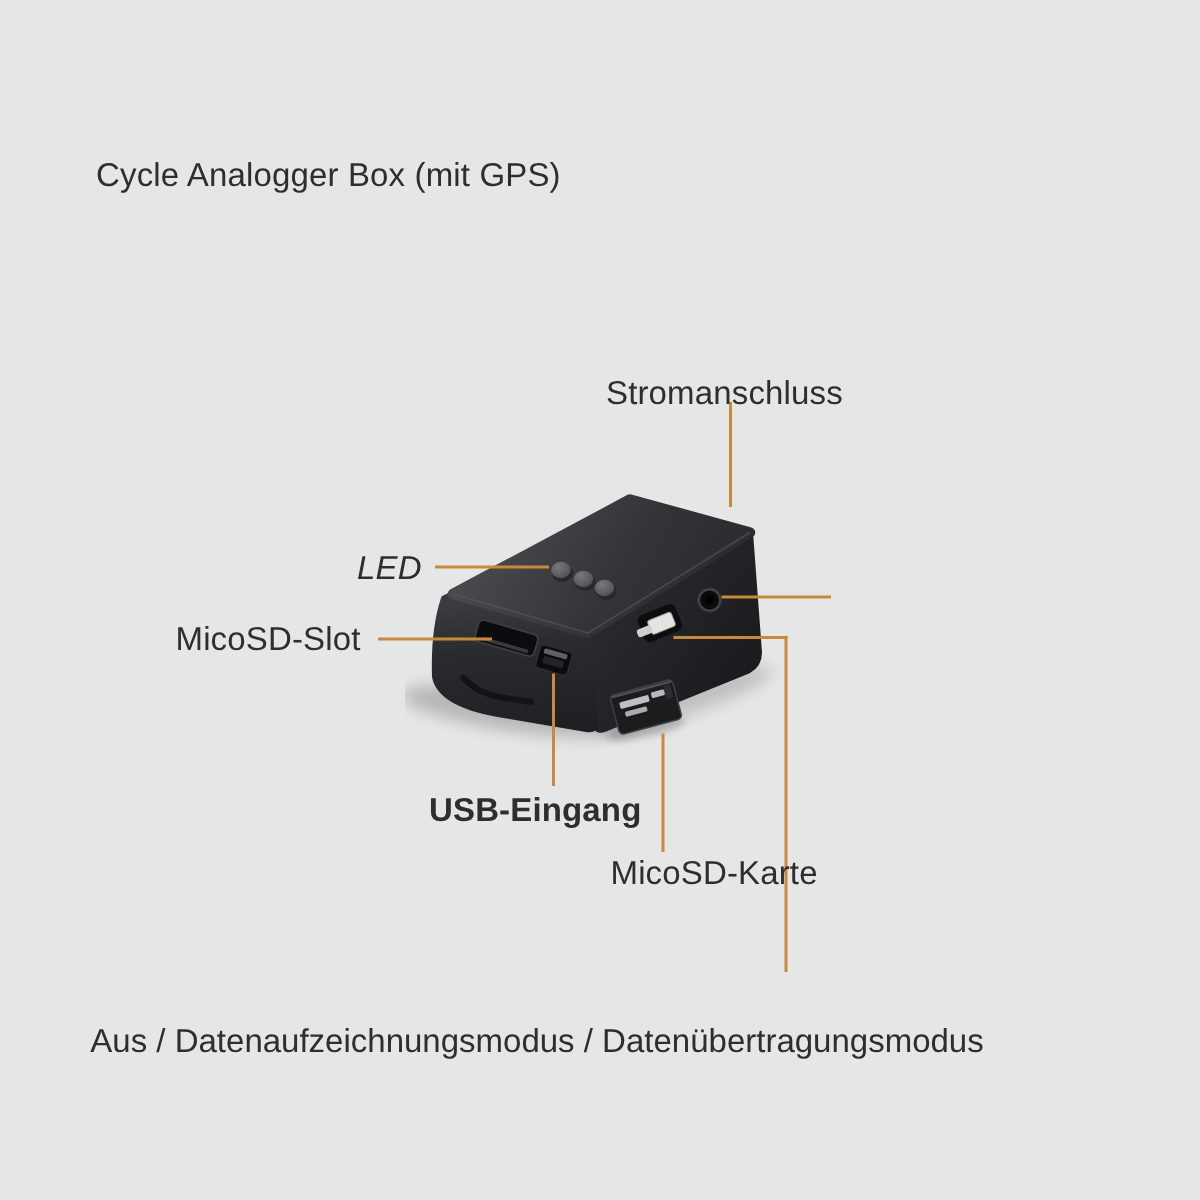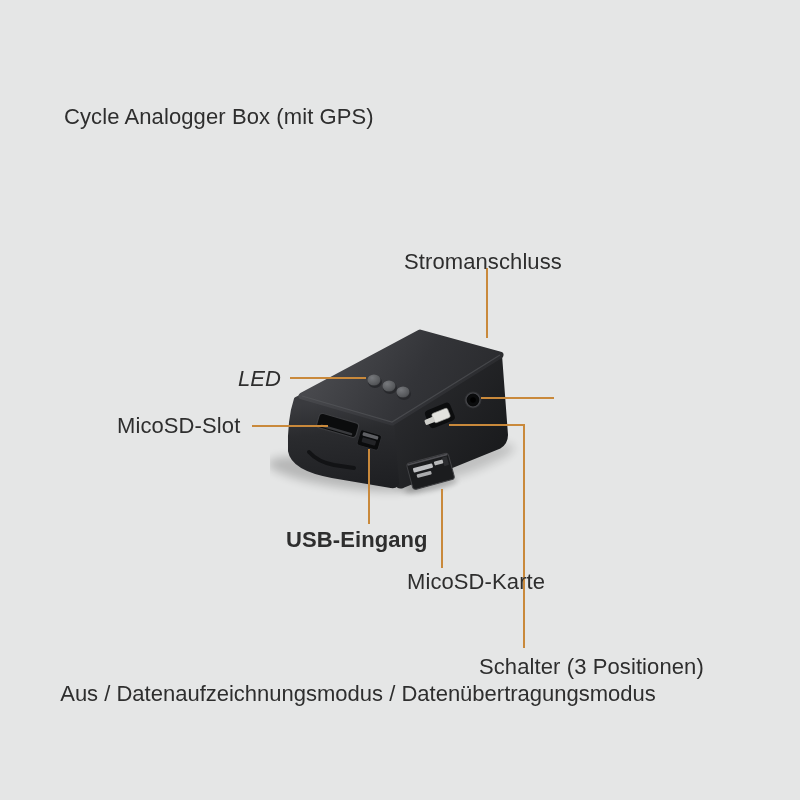--- a/index.html
+++ b/index.html
@@ -146,17 +146,16 @@
 
   <div class="label" style="left:117px;top:412px;">MicoSD-Slot</div>
 
 
   <div class="label" style="left:286px;top:526px;font-weight:bold;">USB-Eingang</div>
 
   <div class="label" style="left:371px;top:568px;margin-left:36px;">
     <div>MicoSD-Karte</div>
   </div>
 
-  <div class="label" style="left:479px;top:653px;">Schalter (3 Positionen)</div>
 
   <div class="footer-line" style="top:681px;">Aus / Datenaufzeichnungsmodus / Datenübertragungsmodus</div>
 
 </div>
 
 </body></html>

